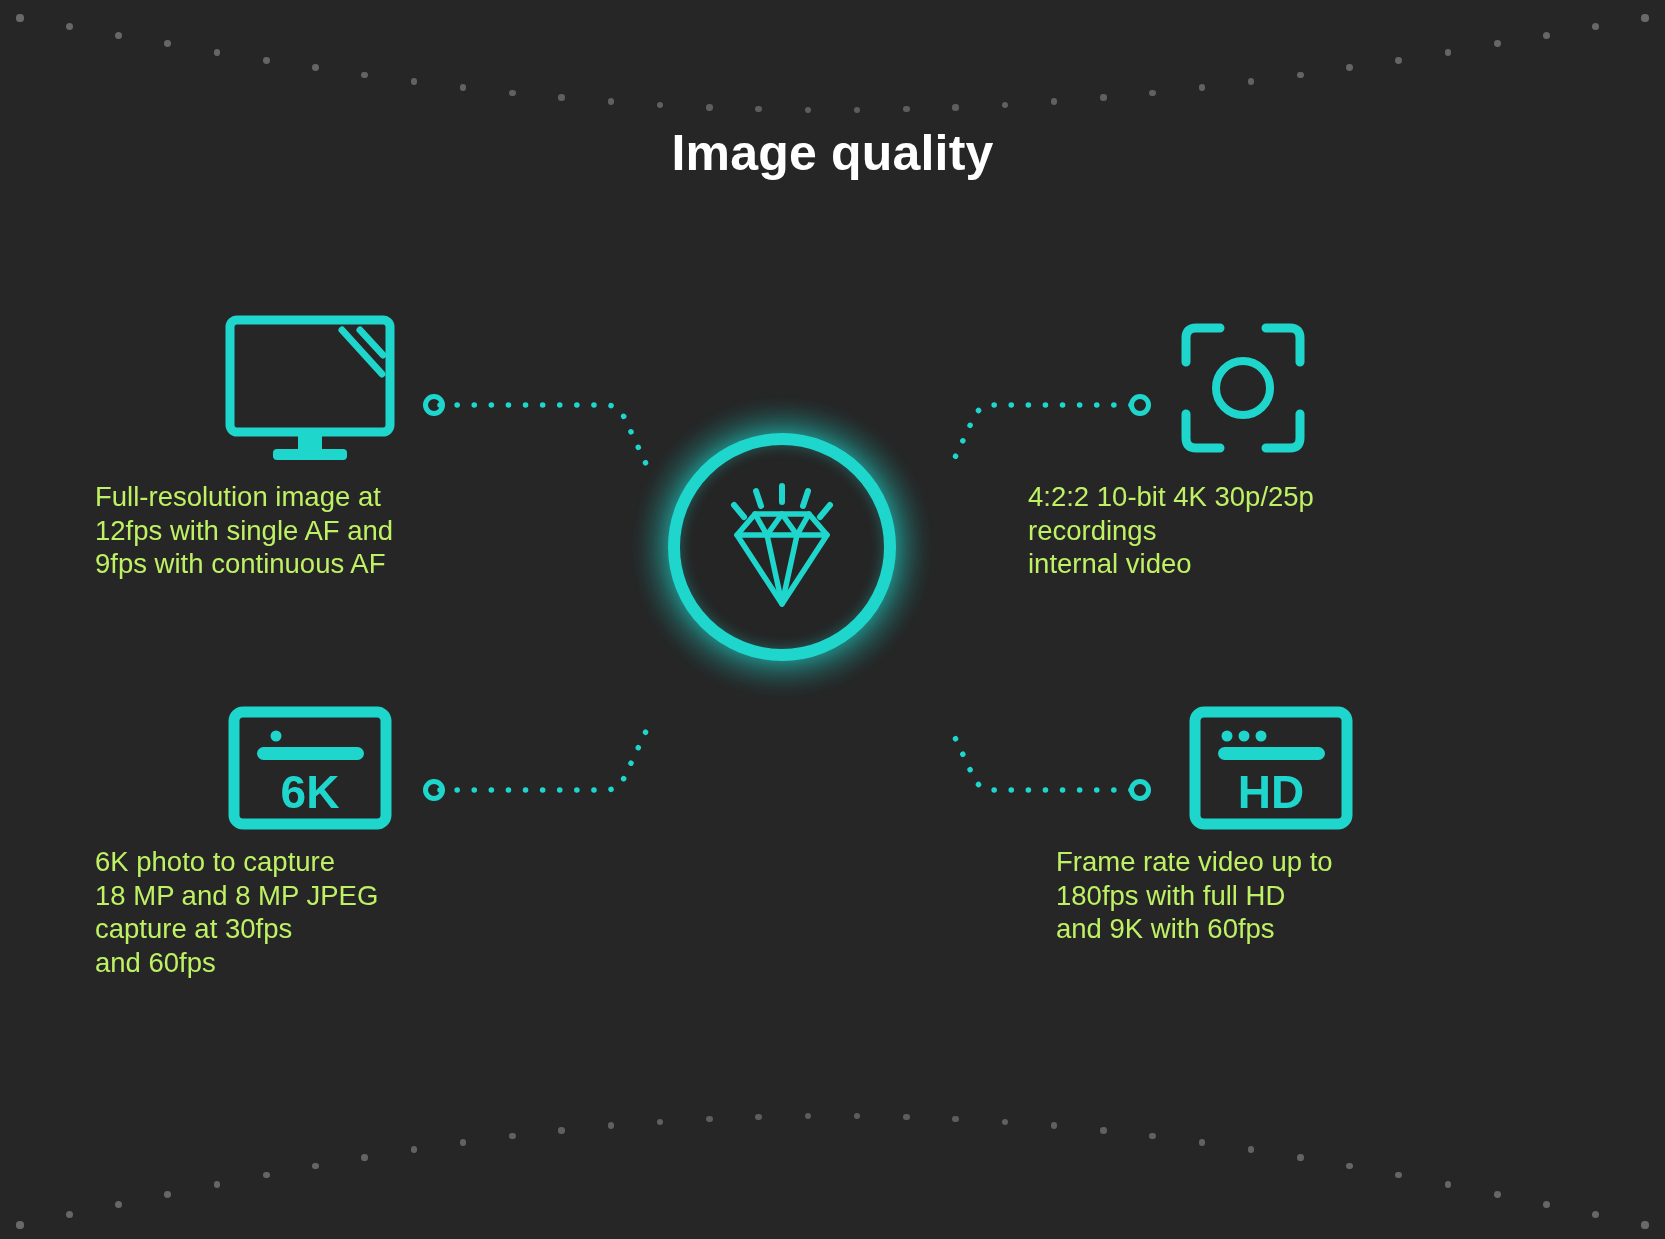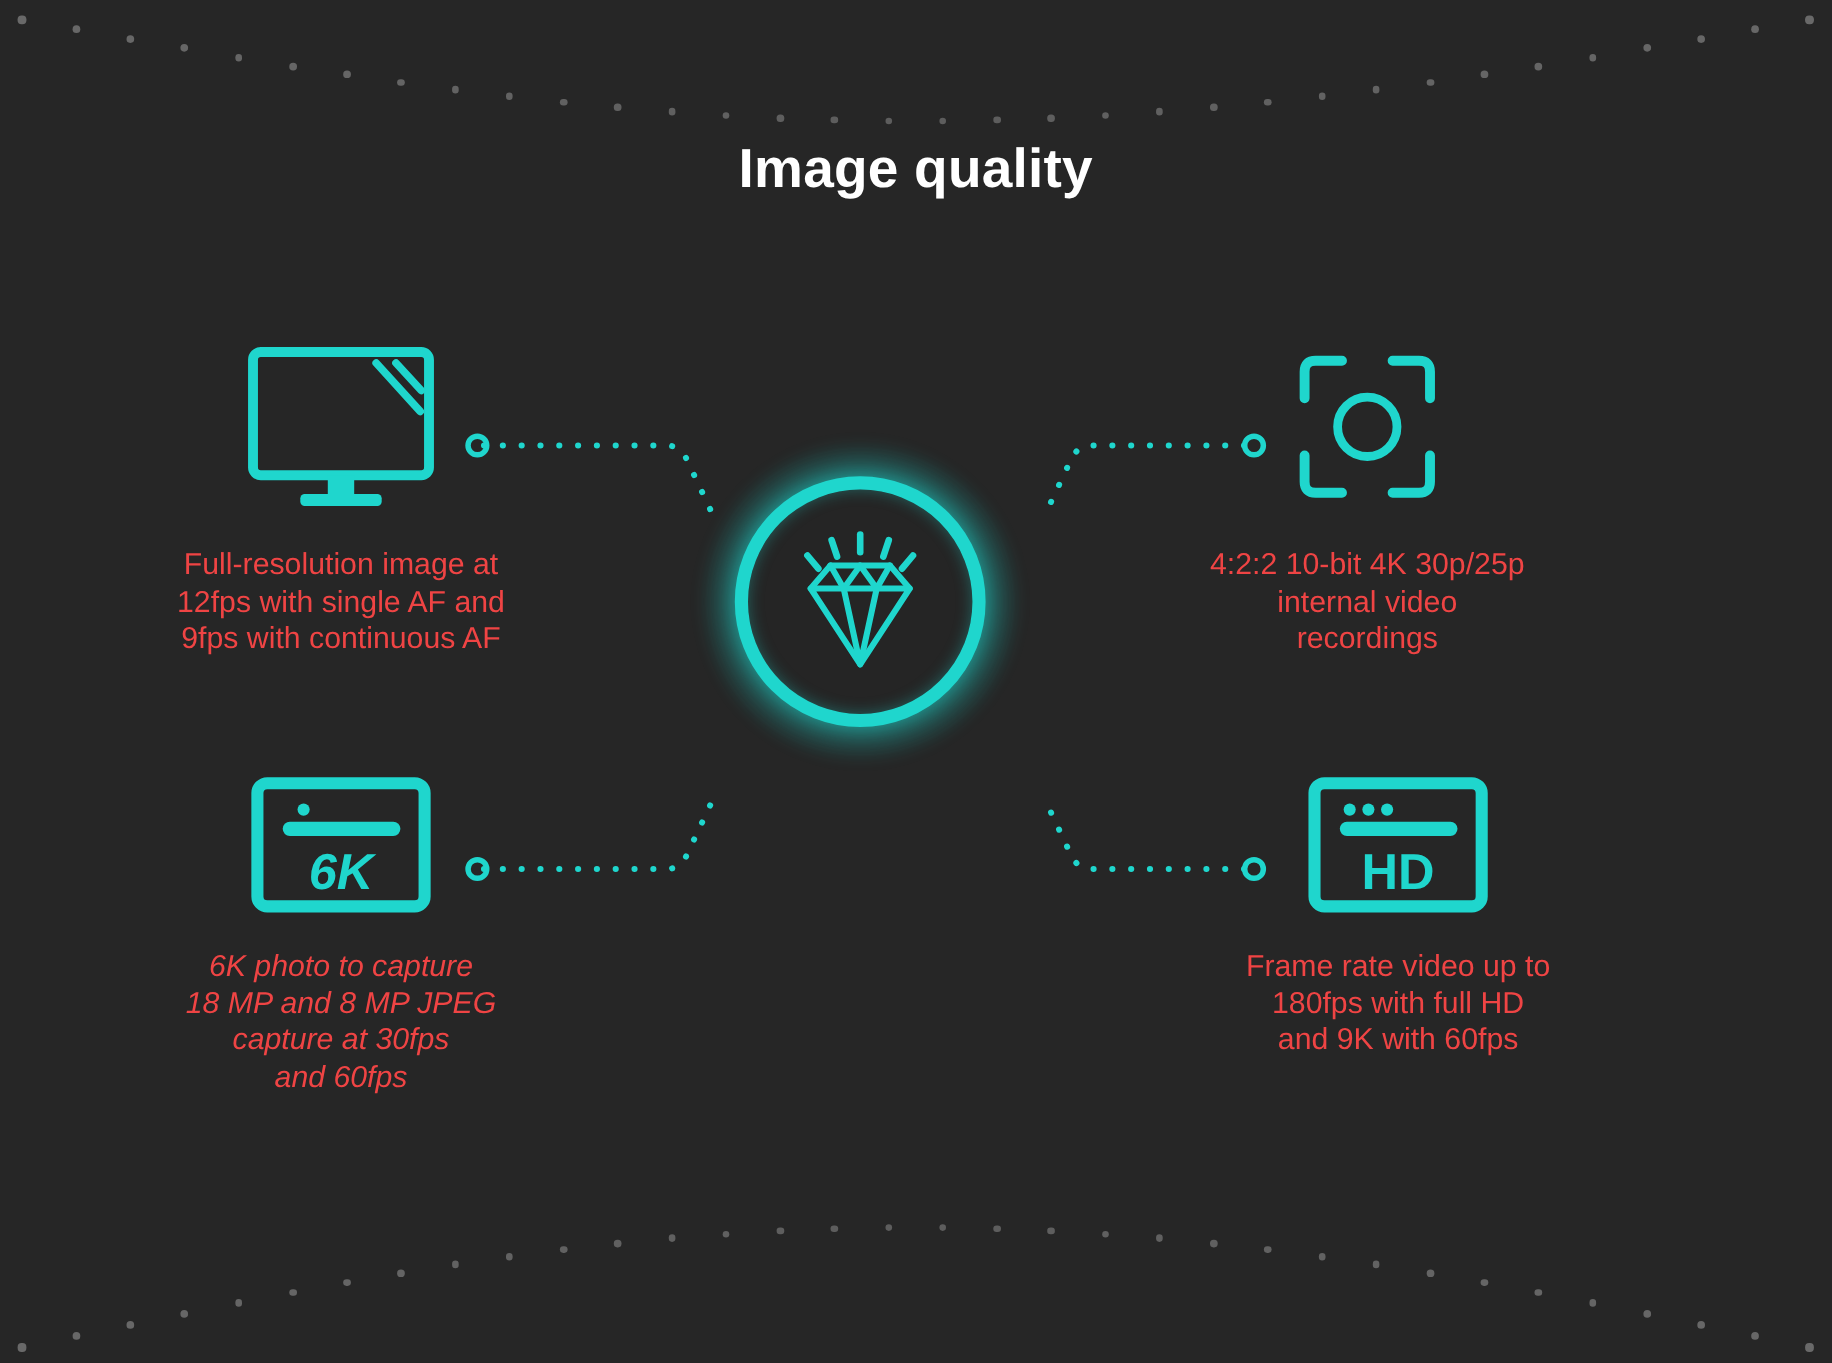--- a/index.html
+++ b/index.html
@@ -44,32 +44,32 @@
     border:12px solid #1fd6cd;
     box-shadow:0 0 26px rgba(31,214,205,0.75), inset 0 0 14px rgba(31,214,205,0.35);
     background:#252525;
   }
   .center-ring svg { position:absolute; left:50%; top:50%; transform:translate(-50%,-50%); }
 
   
   .feature { position:absolute; width:430px; }
   .feature .icon-wrap { display:flex; height:168px; align-items:flex-end; justify-content:center; }
   .feature .caption {
-    margin-top:28px;
-    text-align:center;
+    margin-top:12px;
+    text-align:left;
     font-size:27.5px;
     line-height:33.5px;
-    color:#ef4444;
+    color:#bef264;
     font-weight:400;
   }
   .feature .caption span { display:block; white-space:pre; }
 
   #feature-fullres { left:95px; top:300px; }
   #feature-video   { left:1028px; top:300px; }
-  #feature-6k      { left:95px; top:665px;font-style:italic; }
+  #feature-6k      { left:95px; top:665px; }
   #feature-hd      { left:1056px; top:665px; }
 
   .teal { stroke:#1fd6cd; fill:none; }
 </style>
 </head>
 <body>
 
 <div id="stage">
 
   <div class="bgdots" id="bgdots-top">
@@ -209,22 +209,22 @@
           <path d="M18,54 L18,30 Q18,20 28,20 L52,20"></path>
           <path d="M98,20 L122,20 Q132,20 132,30 L132,54"></path>
           <path d="M132,106 L132,130 Q132,140 122,140 L98,140"></path>
           <path d="M52,140 L28,140 Q18,140 18,130 L18,106"></path>
         </g>
         <circle cx="75" cy="80" r="27" fill="none" stroke="#1fd6cd" stroke-width="8"></circle>
       </svg>
     </div>
     <div class="caption">
       <span>4:2:2 10-bit 4K 30p/25p</span>
+      <span>recordings</span>
       <span>internal video</span>
-      <span>recordings</span>
     </div>
   </div>
 
   <div class="feature" id="feature-6k">
     <div class="icon-wrap">
       <svg width="170" height="130" viewBox="0 0 170 130">
         <rect x="9" y="9" width="152" height="112" rx="9" fill="none" stroke="#1fd6cd" stroke-width="11"></rect>
         <circle cx="51" cy="33" r="5.5" fill="#1fd6cd"></circle>
         <rect x="32" y="44" width="107" height="13" rx="6.5" fill="#1fd6cd"></rect>
         <text x="85" y="105" text-anchor="middle" fill="#1fd6cd" font-family="Liberation Sans, sans-serif" font-size="46" font-weight="bold">6K</text>

